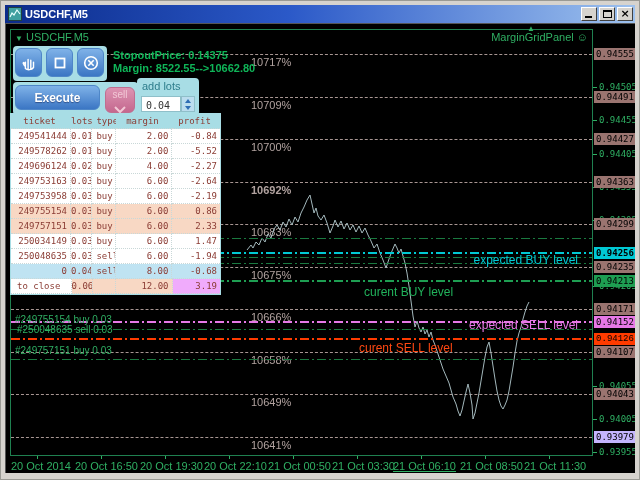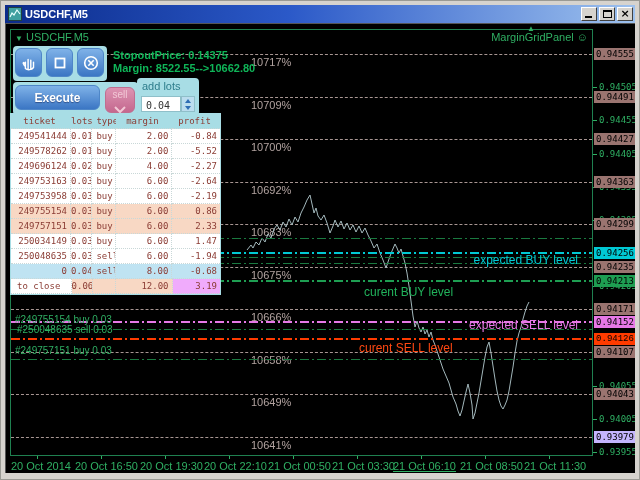--- a/index.html
+++ b/index.html
@@ -77,21 +77,21 @@
   <div class="client">
     <div class="stage" id="stage">
       <div id="layer-grid">
           <div class="hgrid" style="top: 31px; border-top-color: rgb(168, 150, 147);"></div>
           <div class="pct" style="top: 33px;">10717%</div>
           <div class="hgrid" style="top: 73.5px; border-top-color: rgb(168, 150, 147);"></div>
           <div class="pct" style="top: 75.5px;">10709%</div>
           <div class="hgrid" style="top: 116px; border-top-color: rgb(168, 150, 147);"></div>
           <div class="pct" style="top: 118px;">10700%</div>
           <div class="hgrid" style="top: 158.5px; border-top-color: rgb(168, 150, 147);"></div>
-          <div class="pct" style="top: 160.5px;">10692%</div>
+          <div class="pct" style="top: 160.5px; font-weight: bold;">10692%</div>
           <div class="hgrid" style="top: 201px; border-top-color: rgb(168, 150, 147);"></div>
           <div class="pct" style="top: 203px;">10683%</div>
           <div class="hgrid" style="top: 243.5px; border-top-color: rgb(168, 150, 147);"></div>
           <div class="pct" style="top: 245.5px;">10675%</div>
           <div class="hgrid" style="top: 286px; border-top-color: rgb(168, 150, 147);"></div>
           <div class="pct" style="top: 288px;">10666%</div>
           <div class="hgrid" style="top: 328.5px; border-top-color: rgb(168, 150, 147);"></div>
           <div class="pct" style="top: 330.5px;">10658%</div>
           <div class="hgrid" style="top: 371px; border-top-color: rgb(168, 150, 147);"></div>
           <div class="pct" style="top: 373px;">10649%</div>
@@ -144,21 +144,21 @@
           <div class="badge" style="top: 25px; background: rgb(154, 116, 112);">0.94555</div>
           <div class="badge" style="top: 67.5px; background: rgb(154, 116, 112);">0.94491</div>
           <div class="badge" style="top: 110px; background: rgb(154, 116, 112);">0.94427</div>
           <div class="badge" style="top: 152.5px; background: rgb(154, 116, 112);">0.94363</div>
           <div class="badge" style="top: 195px; background: rgb(154, 116, 112);">0.94299</div>
           <div class="badge" style="top: 237.5px; background: rgb(154, 116, 112);">0.94235</div>
           <div class="badge" style="top: 280px; background: rgb(154, 116, 112);">0.94171</div>
           <div class="badge" style="top: 322.5px; background: rgb(154, 116, 112);">0.94107</div>
           <div class="badge" style="top: 365px; background: rgb(154, 116, 112);">0.94043</div>
           <div class="badge" style="top: 407.5px; background: #c4b5fd;">0.93979</div>
-          <div class="badge" style="top: 223.5px; background: rgb(0, 201, 212);">0.94256</div>
+          <div class="badge" style="top: 223.5px; background: rgb(0, 201, 212); font-weight: bold;">0.94256</div>
           <div class="badge" style="top: 252px; background: rgb(30, 158, 82);">0.94213</div>
           <div class="badge" style="top: 292.5px; background: rgb(230, 120, 230);">0.94152</div>
           <div class="badge" style="top: 309.5px; background: rgb(255, 59, 0); font-family: Liberation Mono, monospace;">0.94126</div>
         </div>
       <div id="layer-time">
           <div class="ttick" style="left: 32px;"></div>
           <div class="ttick" style="left: 96px;"></div>
           <div class="ttick" style="left: 160px;"></div>
           <div class="ttick" style="left: 224px;"></div>
           <div class="ttick" style="left: 288px;"></div>

